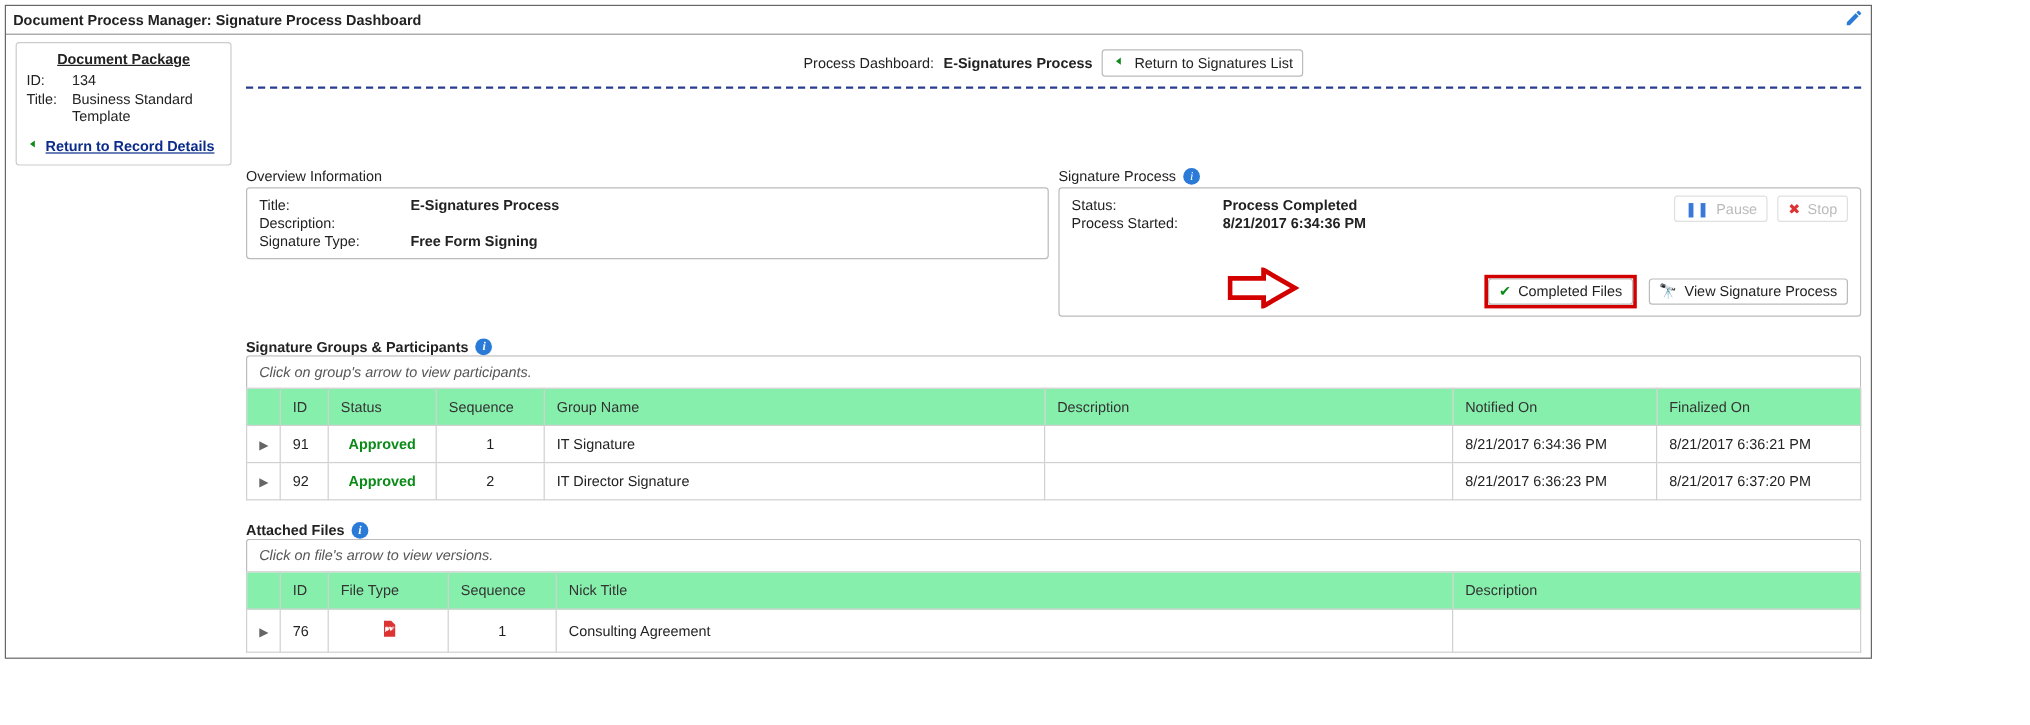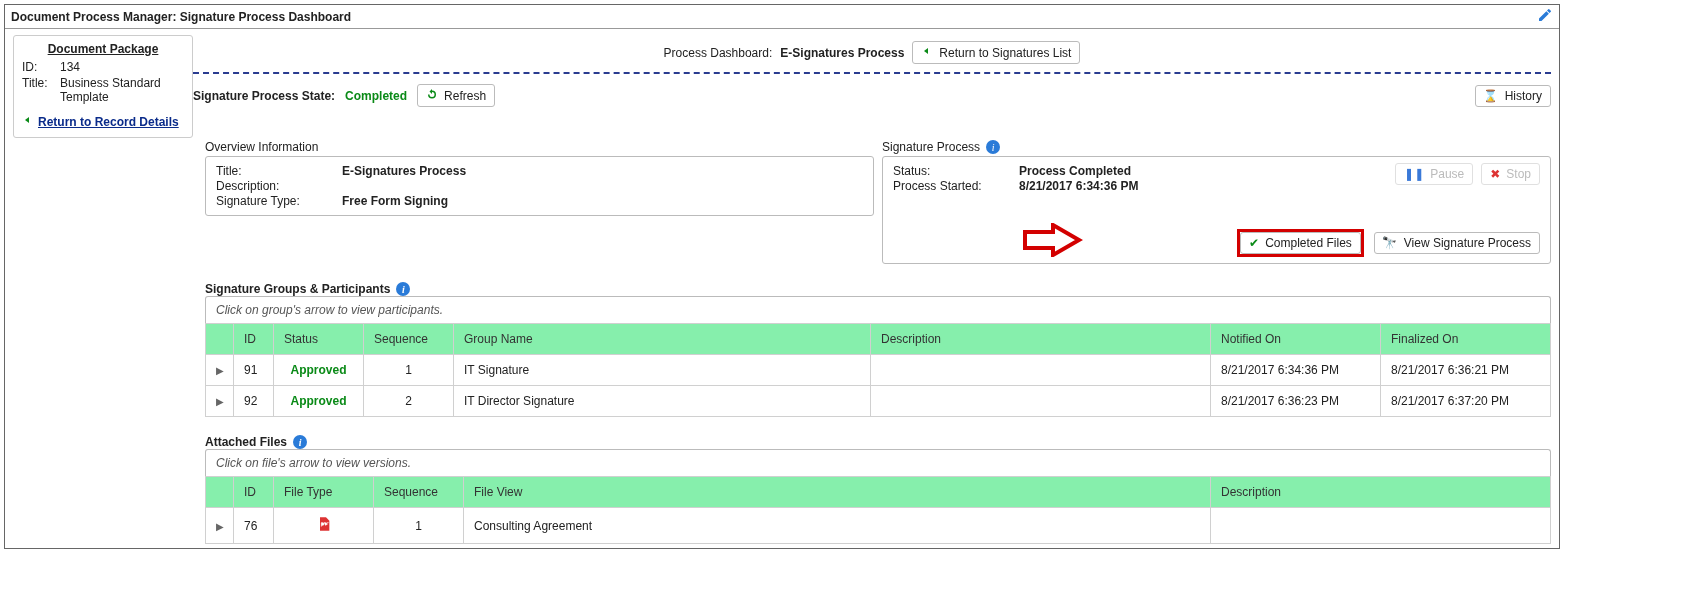--- a/index.html
+++ b/index.html
@@ -1,21 +1,21 @@
 <!DOCTYPE html>
 <html><head>
 <meta charset="utf-8">
 <style>
   * { box-sizing: border-box; margin: 0; padding: 0; }
   body { font-family: "Segoe UI", Arial, sans-serif; font-size: 12px; color: #222; background: #fff; }
   .page { margin: 4px; border: 1px solid #666; width: 1556px; }
   .titlebar { display:flex; align-items:center; justify-content:space-between; padding:2px 6px; font-weight:bold; border-bottom:1px solid #999; }
   .edit-icon svg { width:16px; height:16px; }
 
-  .top-area { display:flex; align-items:flex-start; padding:6px 8px 0 8px; gap:0; }
+  .top-area { display:flex; align-items:flex-start; padding:6px 8px 0 8px; gap:12px; }
   .doc-side { width:180px; border:1px solid #ccc; border-radius:3px; padding:6px 8px 8px 8px; }
   .doc-side .pkg-title { text-align:center; font-weight:bold; text-decoration:underline; margin-bottom:4px; }
   .doc-side .kv { display:flex; gap:4px; margin-bottom:2px; }
   .doc-side .kv .k { width:34px; }
   .doc-side .kv .v { font-weight:normal; flex:1; }
   .return-link { display:flex; align-items:center; gap:4px; margin-top:10px; font-weight:bold; color:#0a2b8a; text-decoration:underline; cursor:pointer; }
 
   .right-col { flex:1; }
   .dashboard-head { display:flex; align-items:center; justify-content:center; gap:8px; padding:6px 0 4px 0; position:relative;text-align:center; }
   .dashboard-head .lbl { font-size:12px; }
@@ -106,35 +106,20 @@
         <span class="proc">E-Signatures Process</span>
         <span class="btn small">
           <span><svg width="12" height="12" viewBox="0 0 24 24">
                 <path fill="#0a8a17" d="M14 6l-8 6 8 6V6z"></path>
               </svg></span>
           <span>Return to Signatures List</span>
         </span>
       </div>
       <hr class="dashed-hr">
 
-      <div class="state-row">
-        <span style="font-weight:bold;">Signature Process State:</span>
-        <span class="completed">Completed</span>
-        <span class="btn small">
-          <span><svg width="12" height="12" viewBox="0 0 24 24">
-                <path fill="#0a8a17" d="M12 5V2L7 7l5 5V8a5 5 0 1 1-5 5H4a8 8 0 1 0 8-8z"></path>
-              </svg></span>
-          <span>Refresh</span>
-        </span>
-        <span style="flex:1"></span>
-        <span class="btn small">
-          <span>⌛</span>
-          <span>History</span>
-        </span>
-      </div>
 
     </div>
   </div>
 
   <div class="panels">
     <div class="panel">
       <h4>Overview Information</h4>
       <div class="box">
         <div class="kv2">
             <span class="k">Title:</span>
@@ -265,21 +250,21 @@
           <col class="files-col-seq">
           <col>
           <col style="width:340px;">
       </colgroup>
       <thead>
         <tr>
           <th></th>
           <th>ID</th>
           <th>File Type</th>
           <th>Sequence</th>
-          <th>File View</th>
+          <th>Nick Title</th>
           <th>Description</th>
         </tr>
       </thead>
       <tbody id="files-body">
           <tr>
             <td class="col-expand"><span class="tri">▶</span></td>
             <td>76</td>
             <td class="files-col-type"><span><svg width="16" height="16" viewBox="0 0 24 24">
                   <path fill="#d33" d="M6 2h9l5 5v15H6z"></path>
                   <path fill="#fff" d="M8 14h2a2 2 0 0 0 0-4H8v6m4-6h2a2 2 0 1 1 0 4m2-4h3m-3 2h2" stroke="#fff" stroke-width="1"></path>

